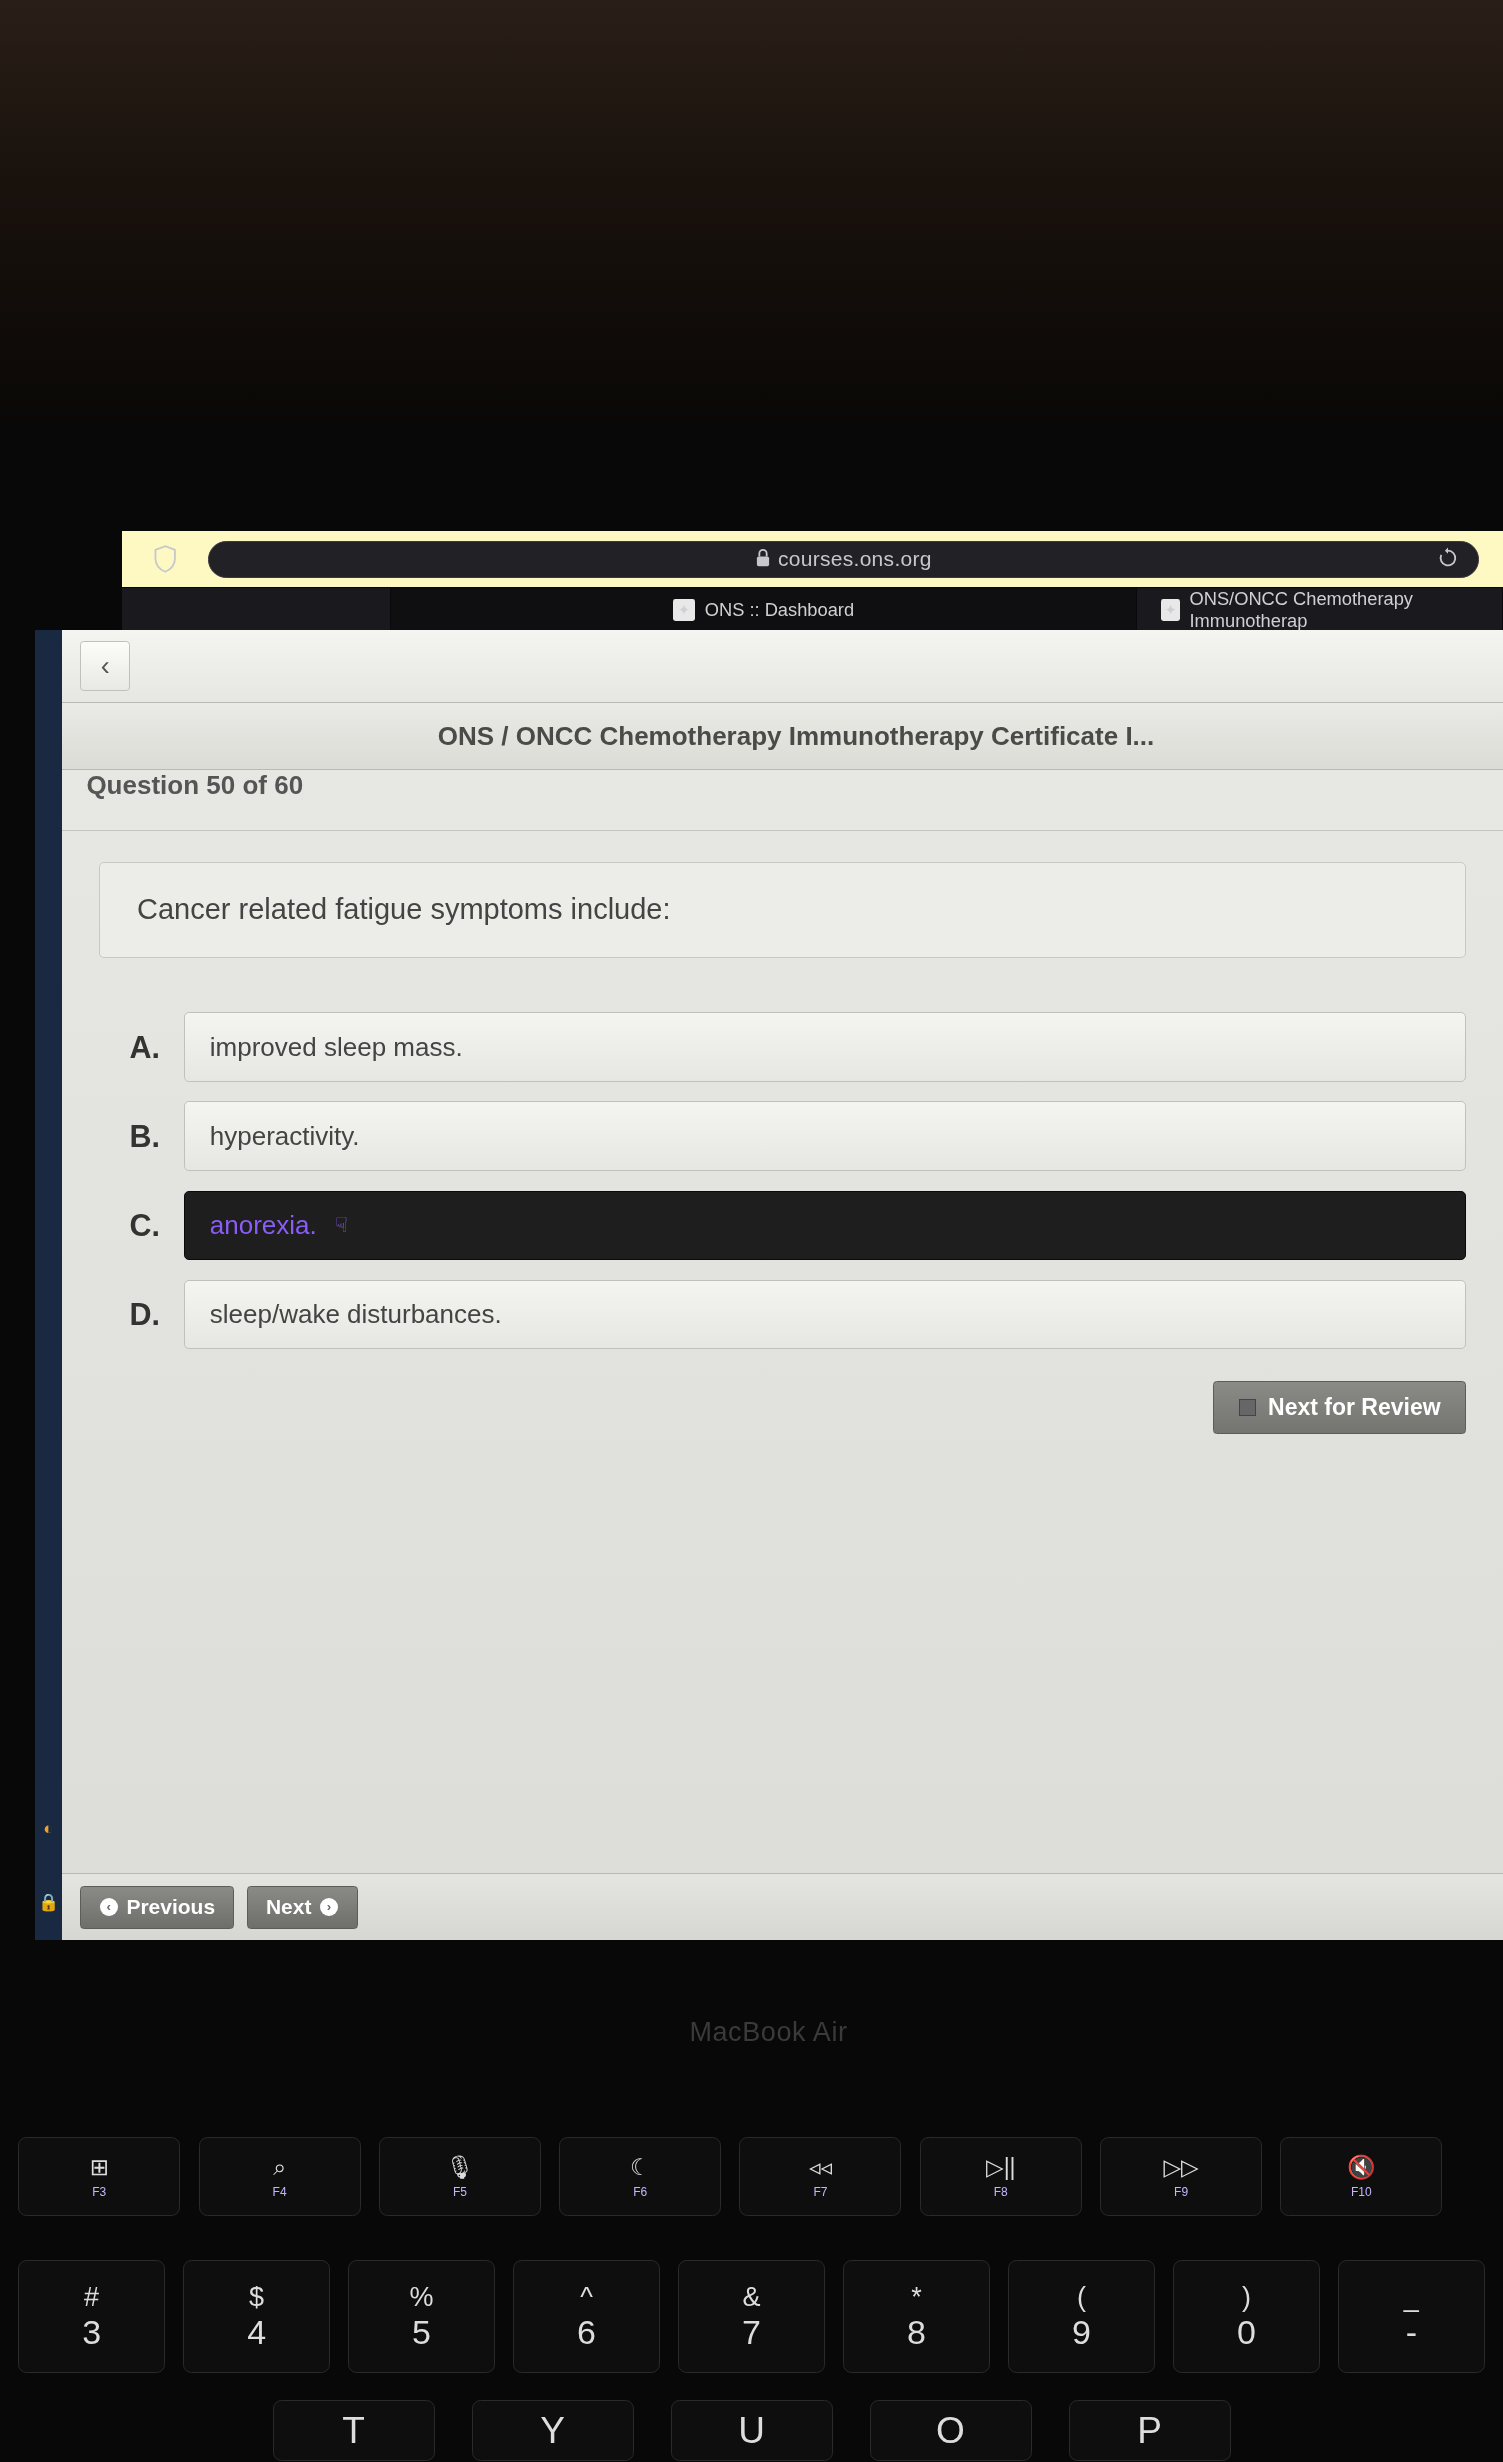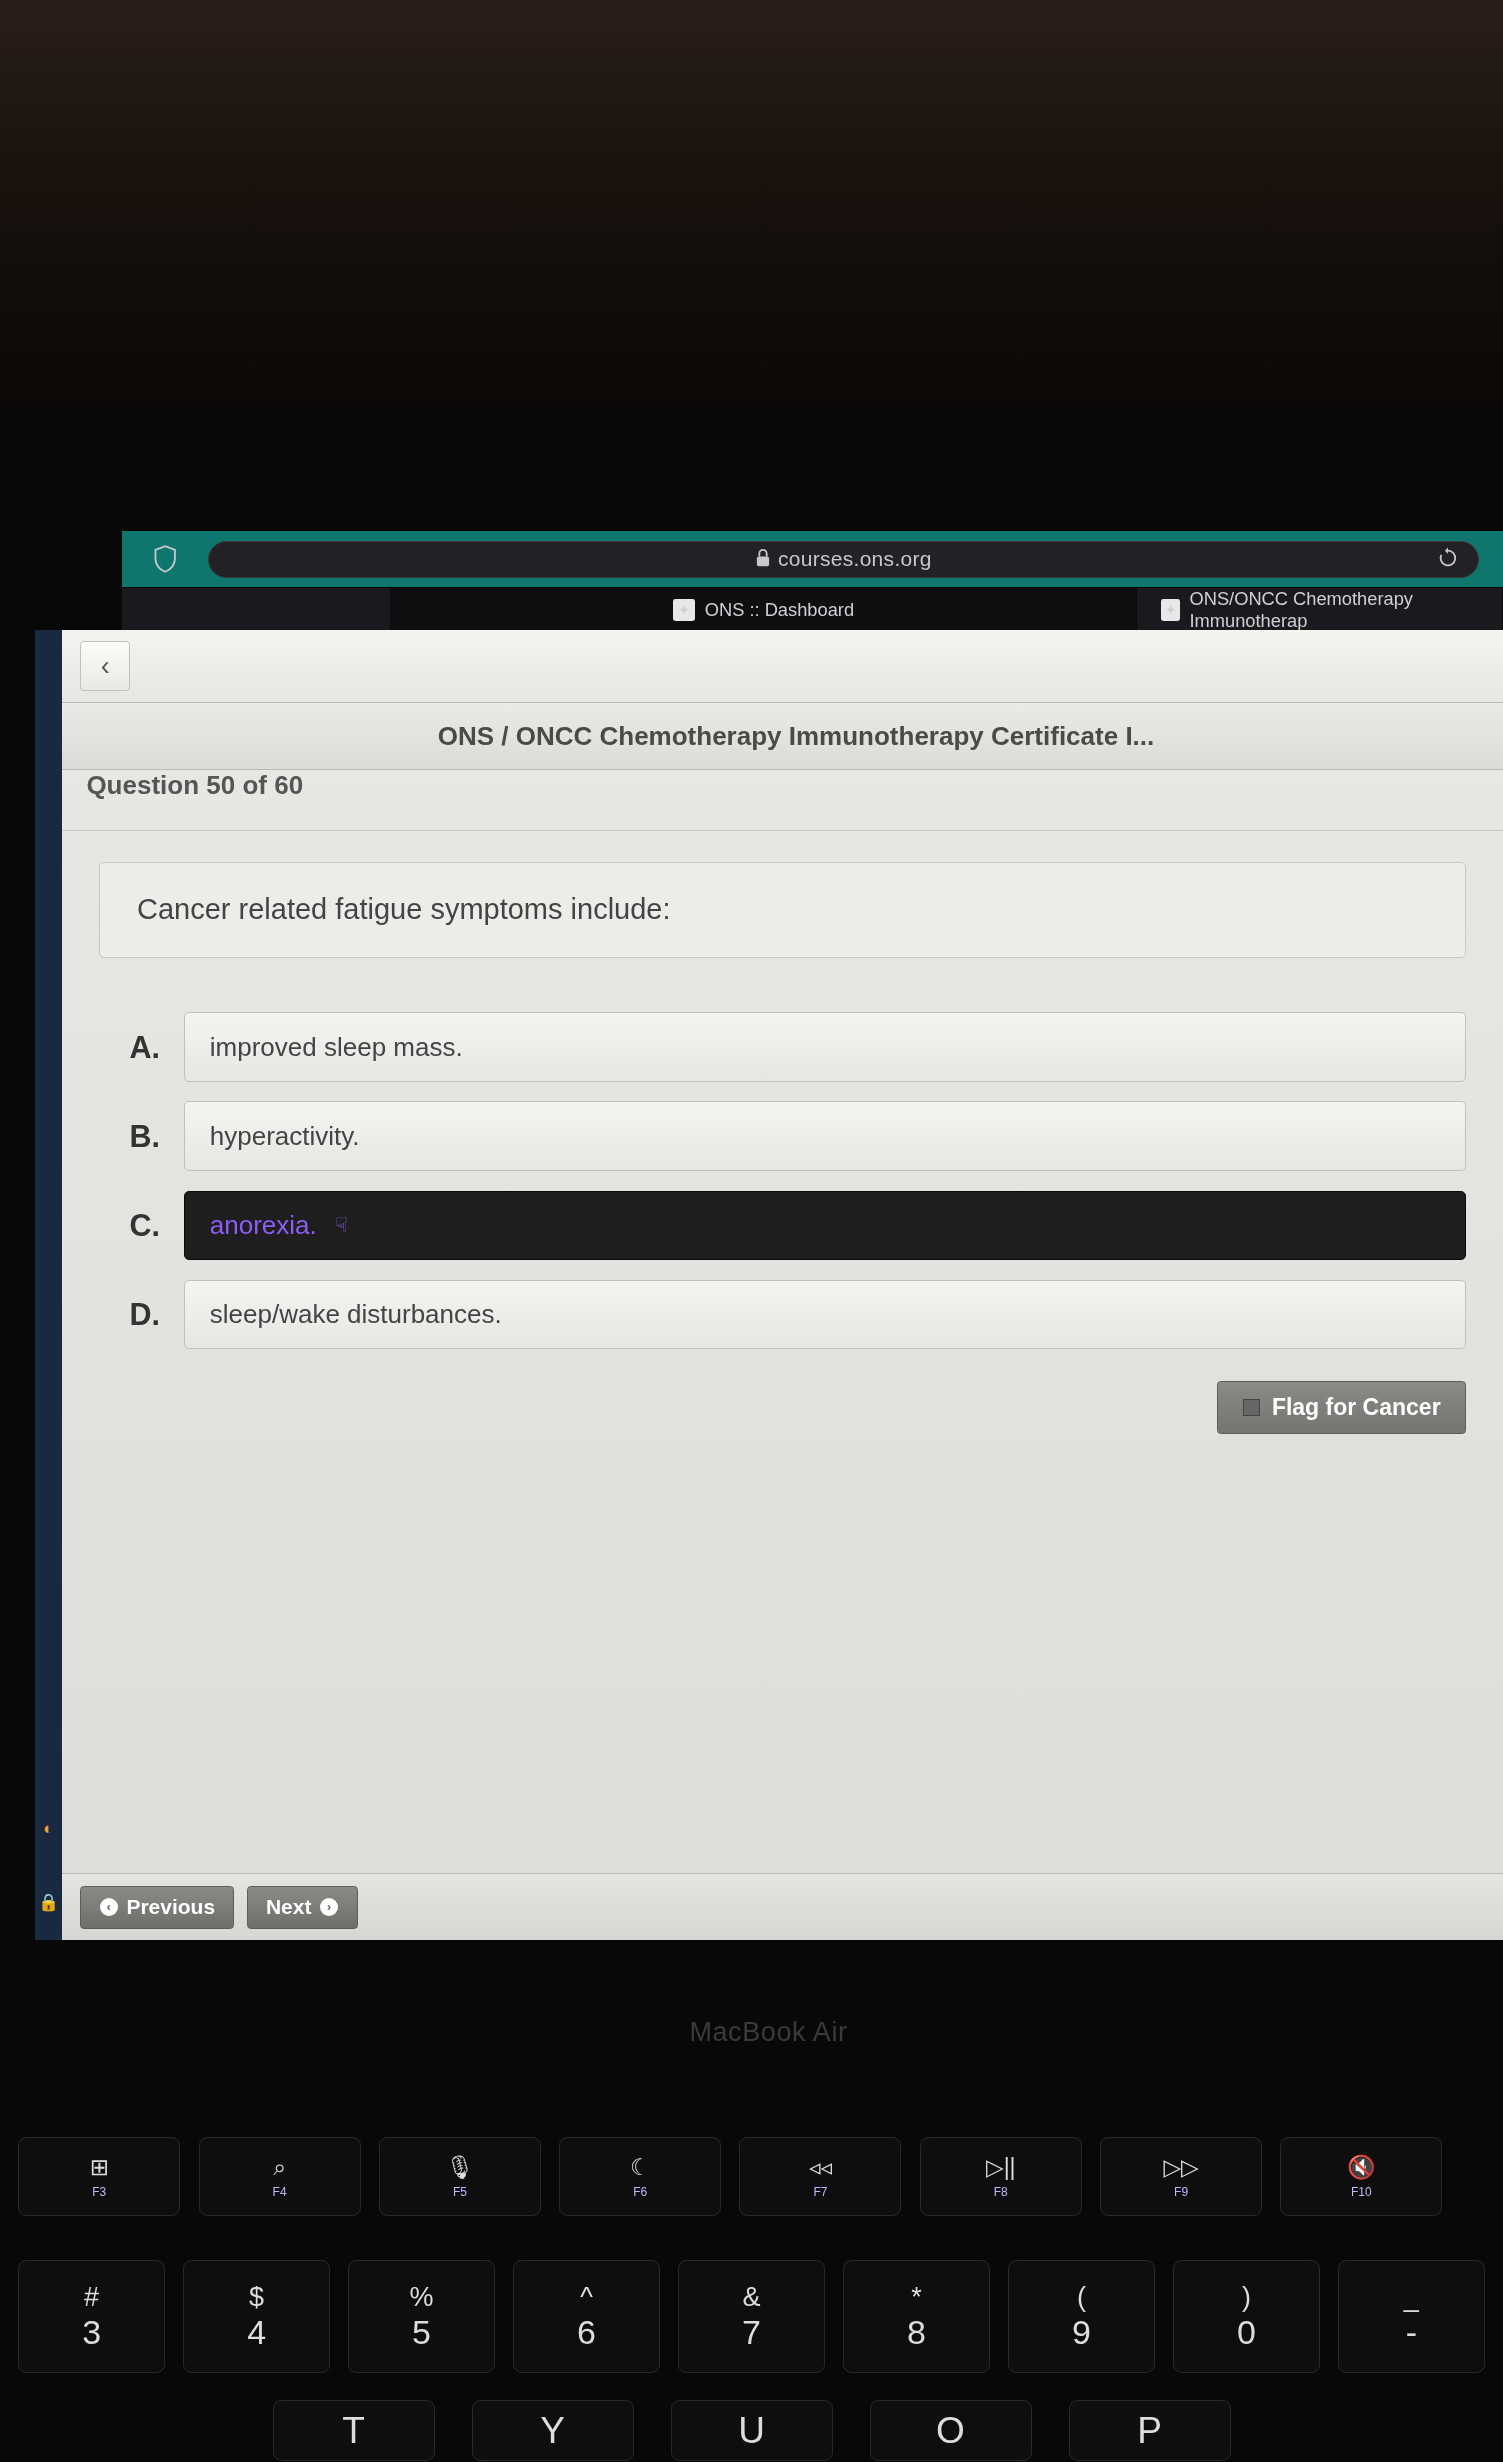--- a/index.html
+++ b/index.html
@@ -29,21 +29,21 @@
       right: 0;
       bottom: 0;
       background: #080808;
     }
     .browser-chrome {
       position: absolute;
       top: 531px;
       left: 122px;
       right: 0;
       height: 56px;
-      background: #0f766e;
+      background: #fef9c3;
       display: flex;
       align-items: center;
       padding: 0 24.4px;
       gap: 24.4px;
     }
     .shield-icon-box {
       width: 37px;
       height: 37px;
       display: flex;
       align-items: center;
@@ -441,21 +441,21 @@
         <div class="answer-row">
           <div class="answer-letter">D.</div>
           <div class="answer-option">
             <span>sleep/wake disturbances.</span>
           </div>
         </div>
       </div>
     <div class="flag-row">
       <div class="flag-button">
         <span class="flag-checkbox"></span>
-        <span>Flag for Cancer</span>
+        <span>Next for Review</span>
       </div>
     </div>
     <div class="bottom-nav">
       <div class="nav-button">
         <span class="nav-chevron">‹</span>
         <span>Previous</span>
       </div>
       <div class="nav-button">
         <span>Next</span>
         <span class="nav-chevron">›</span>

